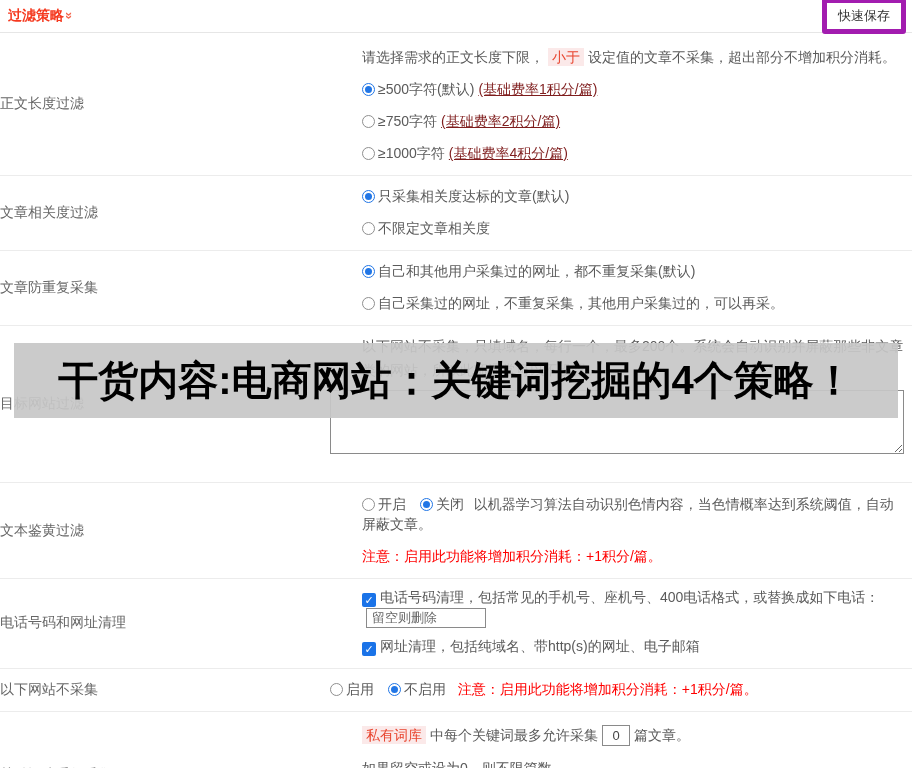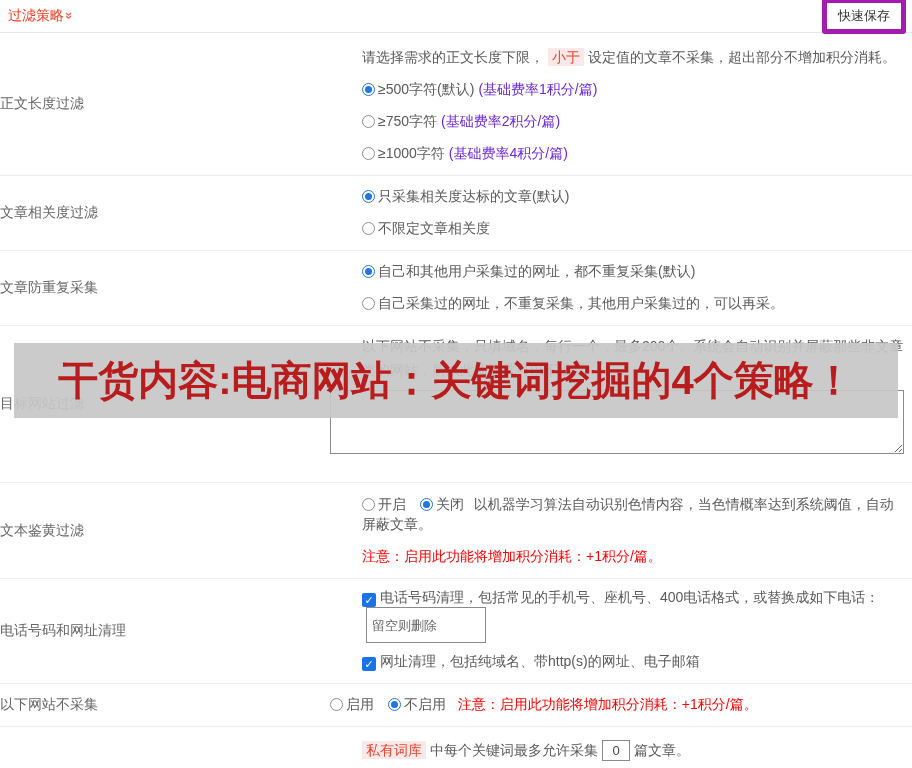--- a/index.html
+++ b/index.html
@@ -3,21 +3,21 @@
 <meta charset="utf-8">
 <style>
   * { margin:0; padding:0; box-sizing:border-box; }
   html,body { width:912px; height:768px; overflow:hidden; background:#fff;
     font-family:"Liberation Sans","DejaVu Sans",sans-serif; font-size:14px; color:#5a5a5a; }
   .page { position:relative; width:912px; height:768px; }
 
   
   .hdr { display:flex; justify-content:space-between; align-items:center;
     height:33px; padding:0 6px 0 8px; border-bottom:1px solid #e6e6e6; }
-  .hdr-title { color:#f5391f; font-weight:normal; font-size:14px; }
+  .hdr-title { color:#f5391f; font-weight:bold; font-size:14px; }
   .chev { display:inline-block; transform:rotate(90deg); font-weight:bold; font-size:13px; }
   .hdr .chev { color:#f5674d; margin-left:2px; }
   .save-btn { background:#fff; border:5px solid #a21caf; border-radius:3px;
     padding:4px 11px; font-size:13px; color:#333; cursor:pointer;
     font-family:Liberation Serif, serif; }
 
   
   .row { display:flex; border-bottom:1px solid #ececec; width:912px; }
   .row-label { width:330px; padding-left:0; color:#666; display:flex; align-items:center; }
   .row-content { flex:1; padding-right:8px; }
@@ -36,38 +36,38 @@
     border:1px solid #8f8f8f; background:#fff; vertical-align:-2px; margin-right:3px; }
   .radio.on { border-color:#2176e6; position:relative; }
   .radio.on::after { content:""; position:absolute; left:2px; top:2px; width:7px; height:7px;
     border-radius:50%; background:#2176e6; }
   .cb { display:inline-block; width:14px; height:14px; border-radius:2px; background:#1a73e8;
     color:#fff; font-size:11px; line-height:14px; text-align:center; vertical-align:-2px;
     margin-right:4px; }
   .cb::after { content:"✓"; }
 
   .red { color:#ff0000; }
-  .fee { color:#6d28d9; margin-left:4px; }
+  .fee { color:#7f1d1d; text-decoration:underline; margin-left:4px; }
   .hl { background:#fbe9e9; color:#e8452f; padding:1px 4px; margin:0 4px; }
 
   .ta { display:block; width:574px; height:64px; margin-top:2px; border:1px solid #8a8a8a;
     resize:both; font-family:"Liberation Sans","DejaVu Sans",sans-serif; font-size:13px; }
-  .phone-input { width:120px; height:36px; border:1px solid #8a8a8a; padding:2px 5px;
+  .phone-input { width:120px; height:20px; border:1px solid #8a8a8a; padding:2px 5px;
     font-size:13px; color:#444; margin-left:4px;
     font-family:"Liberation Sans","DejaVu Sans",sans-serif; }
   .phone-input::placeholder { color:#666; opacity:1; }
   .num-input { width:28px; height:21px; border:1px solid #8a8a8a; text-align:center;
     font-size:13px; color:#444; margin:0 4px;
     font-family:"Liberation Sans","DejaVu Sans",sans-serif; }
 
   
   .watermark { position:absolute; left:14px; top:343px; width:884px; height:75px;
     background:rgba(199,199,199,0.92); z-index:20; display:flex; align-items:center;
     justify-content:center; overflow:hidden; }
-  .watermark-text { color:#b91c1c; font-weight:bold; font-size:40px; white-space:nowrap;
+  .watermark-text { color:#000000; font-weight:bold; font-size:40px; white-space:nowrap;
     letter-spacing:0px; }
 </style>
 </head>
 <body>
 
 <div class="page">
 
   <div class="hdr">
     <span>
       <span class="hdr-title">过滤策略</span><span class="chev">»</span>

